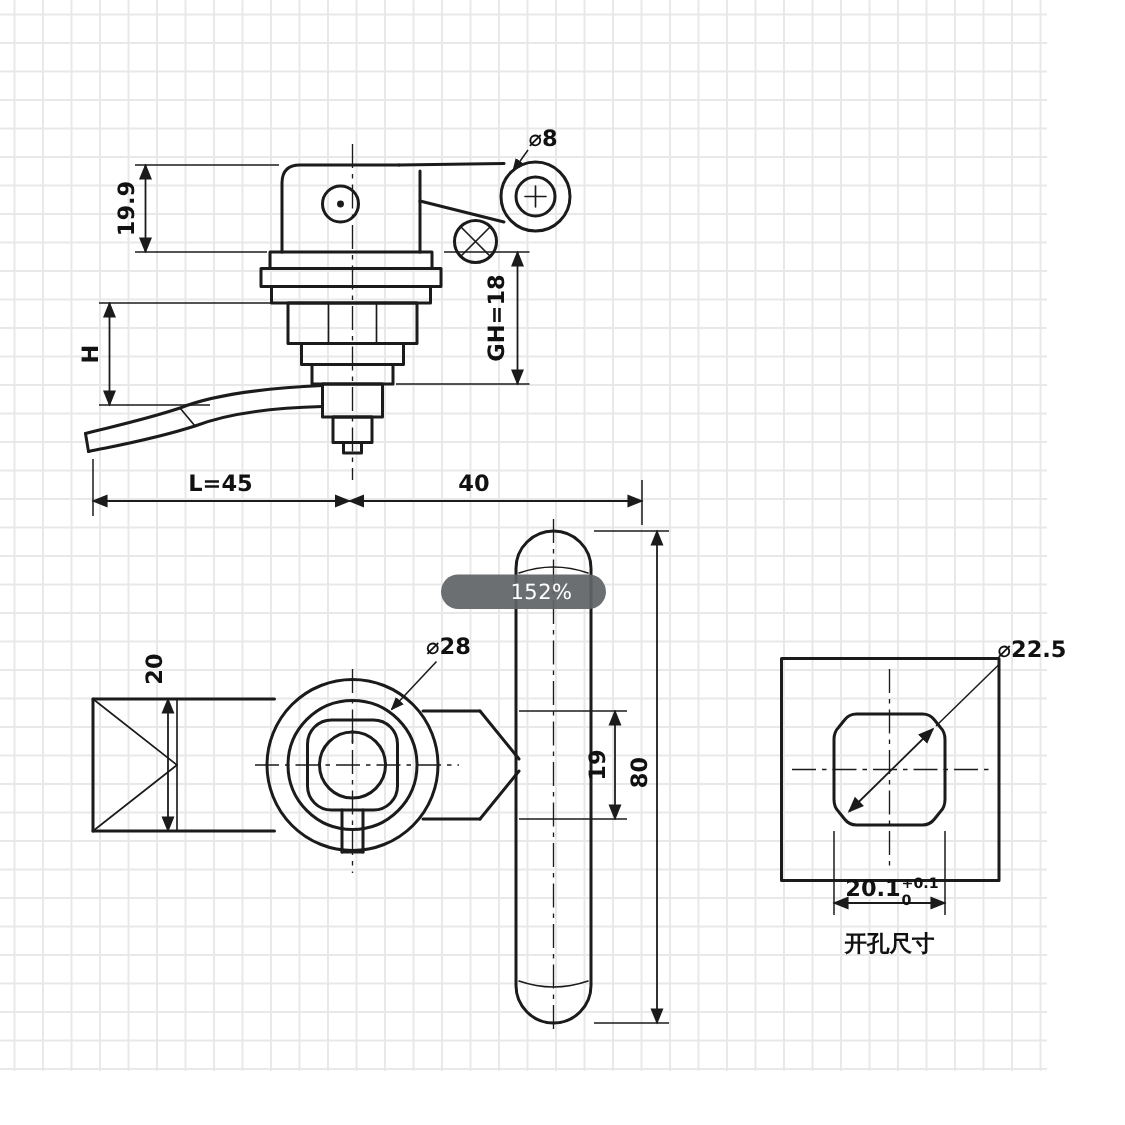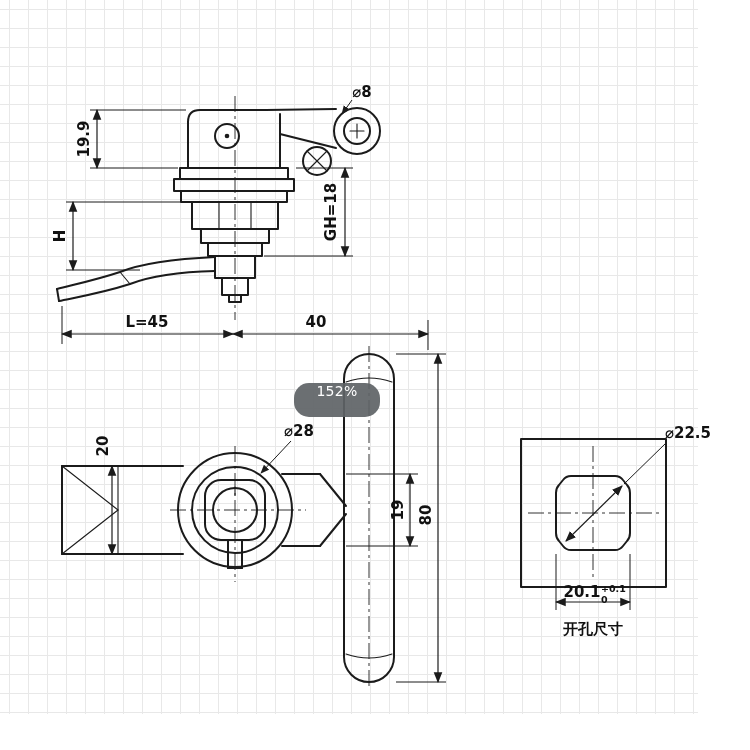--- a/index.html
+++ b/index.html
@@ -21,25 +21,26 @@
   svg{position:absolute;left:0;top:0;}
   .o{fill:none;stroke:#1b1b1b;stroke-width:2;stroke-linejoin:round;stroke-linecap:round;}
   .thin{fill:none;stroke:#1b1b1b;stroke-width:1.1;stroke-linecap:round;}
   .ext{fill:none;stroke:#1b1b1b;stroke-width:1;}
   .dim{fill:none;stroke:#1b1b1b;stroke-width:1.2;}
   .cl{fill:none;stroke:#1b1b1b;stroke-width:0.9;stroke-dasharray:16 4 3 4;}
   .t{font:bold 15px "DejaVu Sans", sans-serif;fill:#111;}
   .ts{font:bold 9.5px "DejaVu Sans", sans-serif;fill:#111;}
   .tc{font:bold 15px "DejaVu Sans", "Liberation Sans", sans-serif;fill:#111;}
   .zoom-badge{
-    position:absolute;left:294px;top:383px;width:86px;height:34px;
+    position:absolute;left:294px;top:383px;width:86px;height:23px;
     background:rgba(94,99,102,0.92);border-radius:15px;
-    display:flex;align-items:flex-start;justify-content:center;
+    display:flex;align-items:center;justify-content:center;
     color:#ffffff;font:400 14px "DejaVu Sans", sans-serif;
     letter-spacing:.3px;
+    padding-left:24px;
   }
 </style>
 </head>
 <body>
 
 <div class="sheet">
   <div class="grid"></div>
 
   <svg width="750" height="750" viewBox="0 0 750 750">
     <defs>

